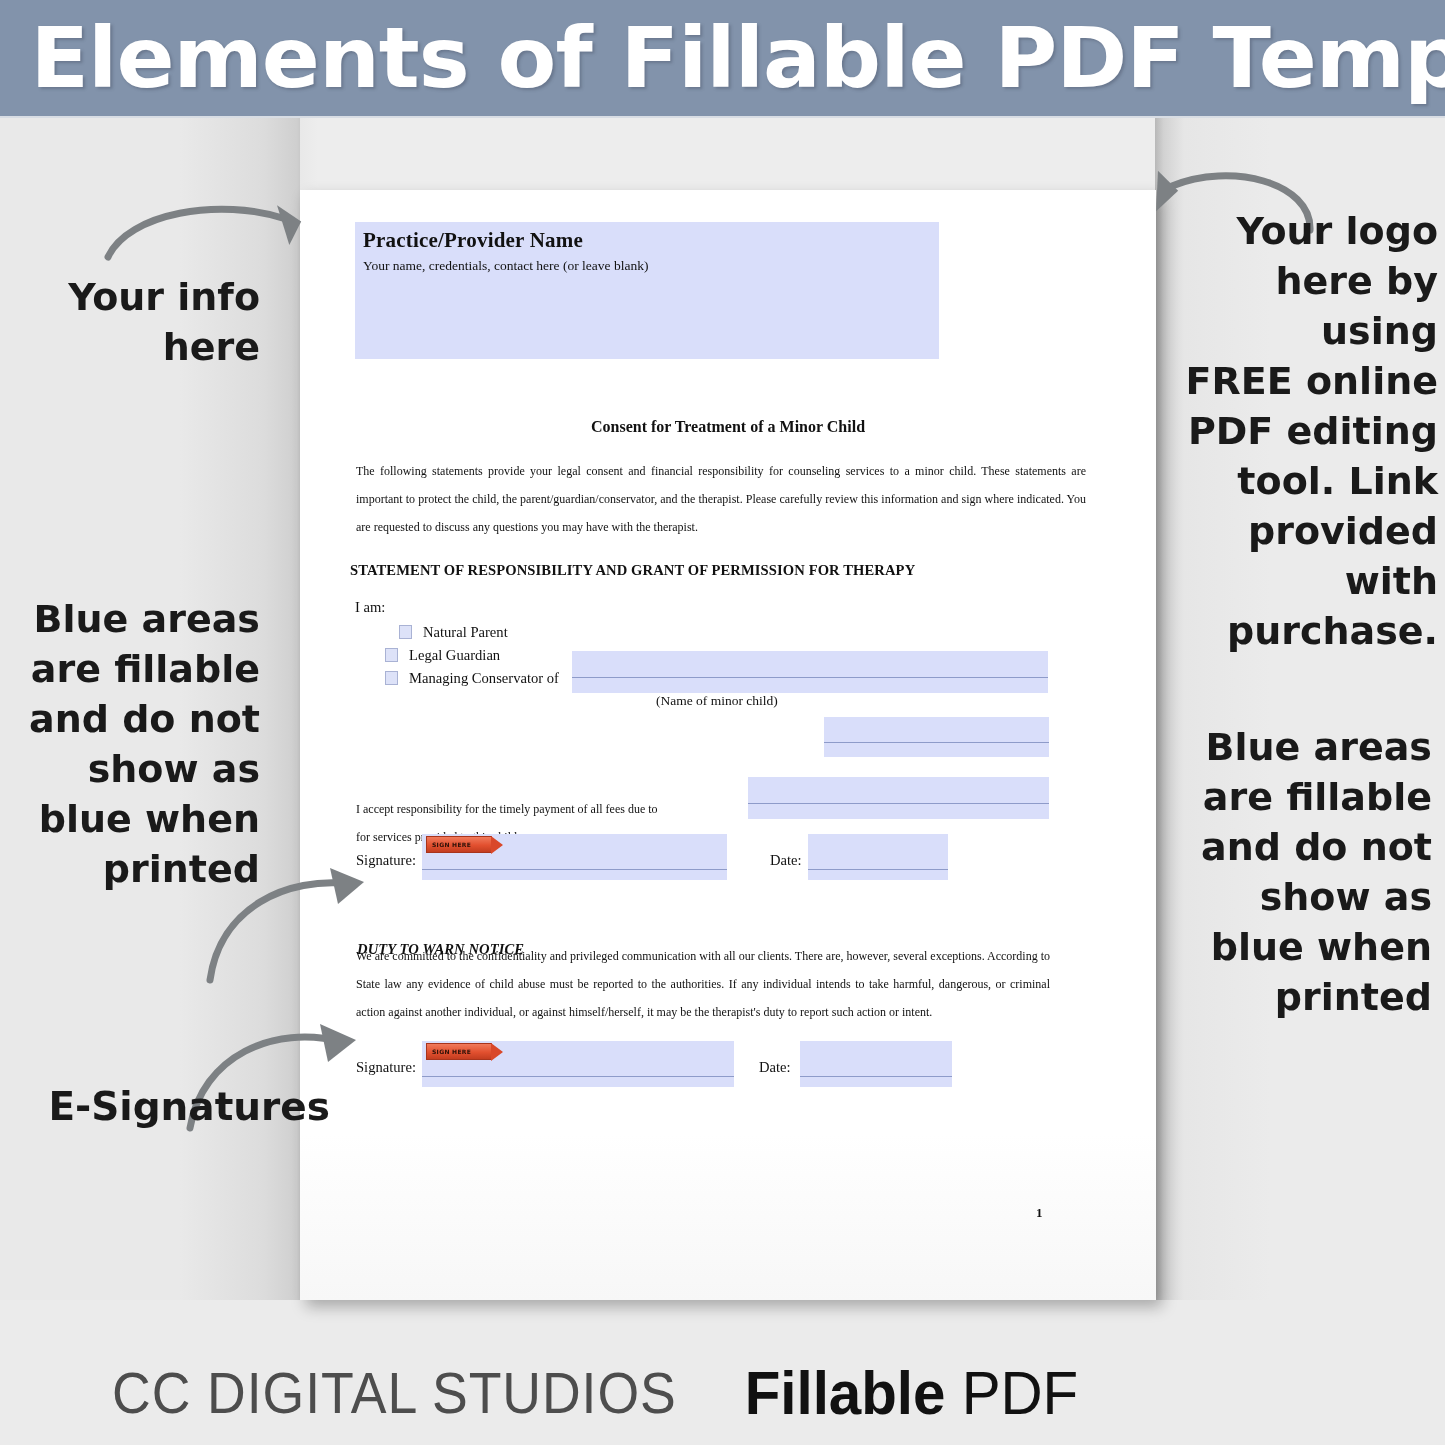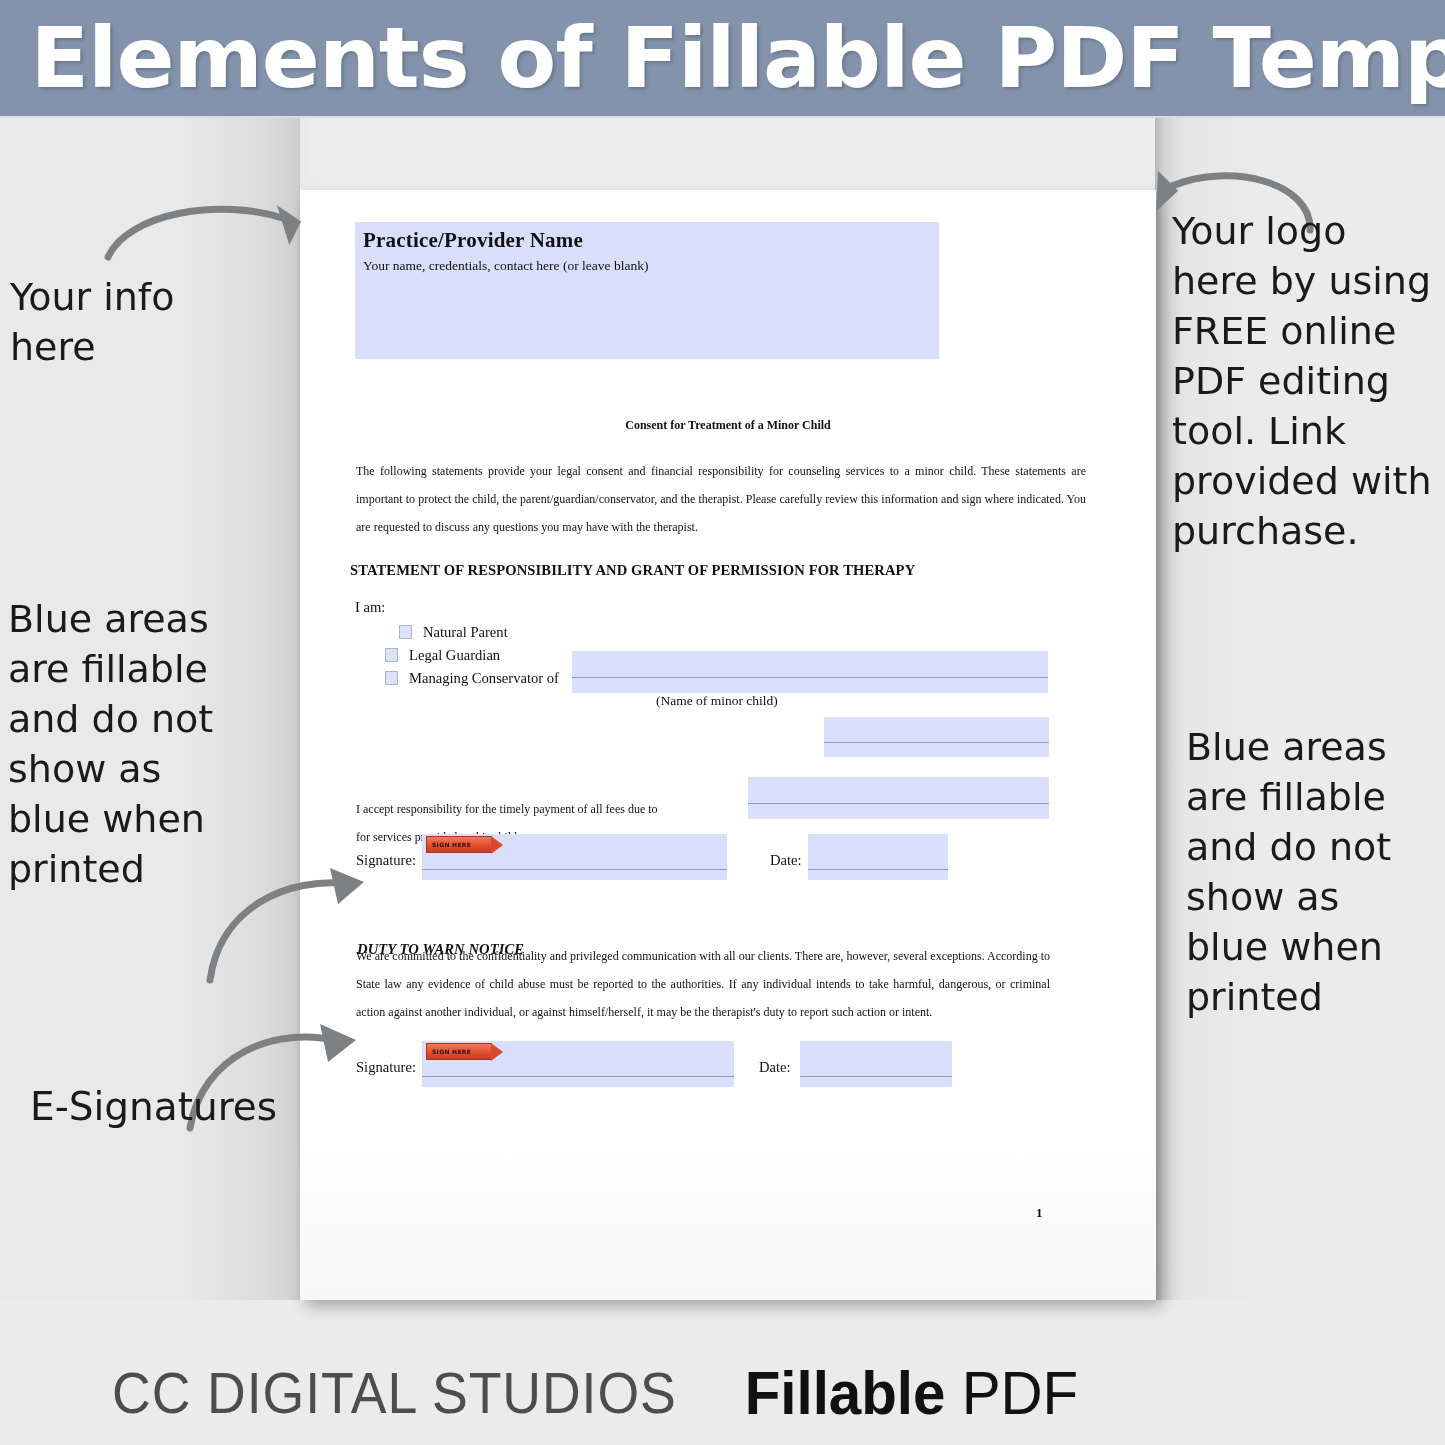--- a/index.html
+++ b/index.html
@@ -73,21 +73,21 @@
     position: absolute; left: 63px; top: 38px;
     font-size: 21px; font-weight: bold; letter-spacing: 0.2px;
   }
   .provider-sub {
     position: absolute; left: 63px; top: 68px;
     font-size: 13.5px;
   }
 
   .doc-h1 {
     position: absolute; left: 0; top: 228px; width: 856px;
-    text-align: center; font-size: 12px; font-weight: bold;
+    text-align: center; font-size: 16px; font-weight: bold;
   }
   .para {
     position: absolute; font-size: 12px; line-height: 28px; text-align: justify;
   }
   .p-intro { left: 56px; top: 267px; width: 730px; }
 
   .sec-head { position: absolute; font-size: 14.6px; font-weight: bold; letter-spacing: 0.1px; }
   .sec-resp { left: 50px; top: 372px; }
   .sec-duty { left: 57px; top: 751px; font-style: italic; }
 
@@ -137,23 +137,23 @@
     border-left: 12px solid #d9482a;
   }
   .sign-tag .tagtext {
     font-family: "DejaVu Sans", sans-serif;
     font-size: 6px; font-weight: bold; color: #2b1008;
     padding-left: 5px; letter-spacing: 0.3px; white-space: nowrap;
   }
 
   
   .anno {
-    position: absolute; text-align: left;
-    font-family: "DejaVu Sans", sans-serif;
-    color: #1a1a1a; font-size: 38px; line-height: 50px;
+    position: absolute; text-align: right;
+    font-family: "DejaVu Sans", sans-serif;
+    color: #1a1a1a; font-size: 38px; line-height: 50px; font-weight: bold;
   }
   .anno-your-info { left: 10px; top: 272px; width: 250px; }
   .anno-blue-left { left: 8px; top: 594px; width: 252px; }
   .anno-esign     { left: 30px; top: 1082px; width: 300px; font-size: 39px; }
   .anno-logo      { left: 1172px; top: 206px; width: 266px; }
   .anno-blue-right{ left: 1186px; top: 722px; width: 246px; }
 
   
   .arrow-svg { position: absolute; overflow: visible; }
 

